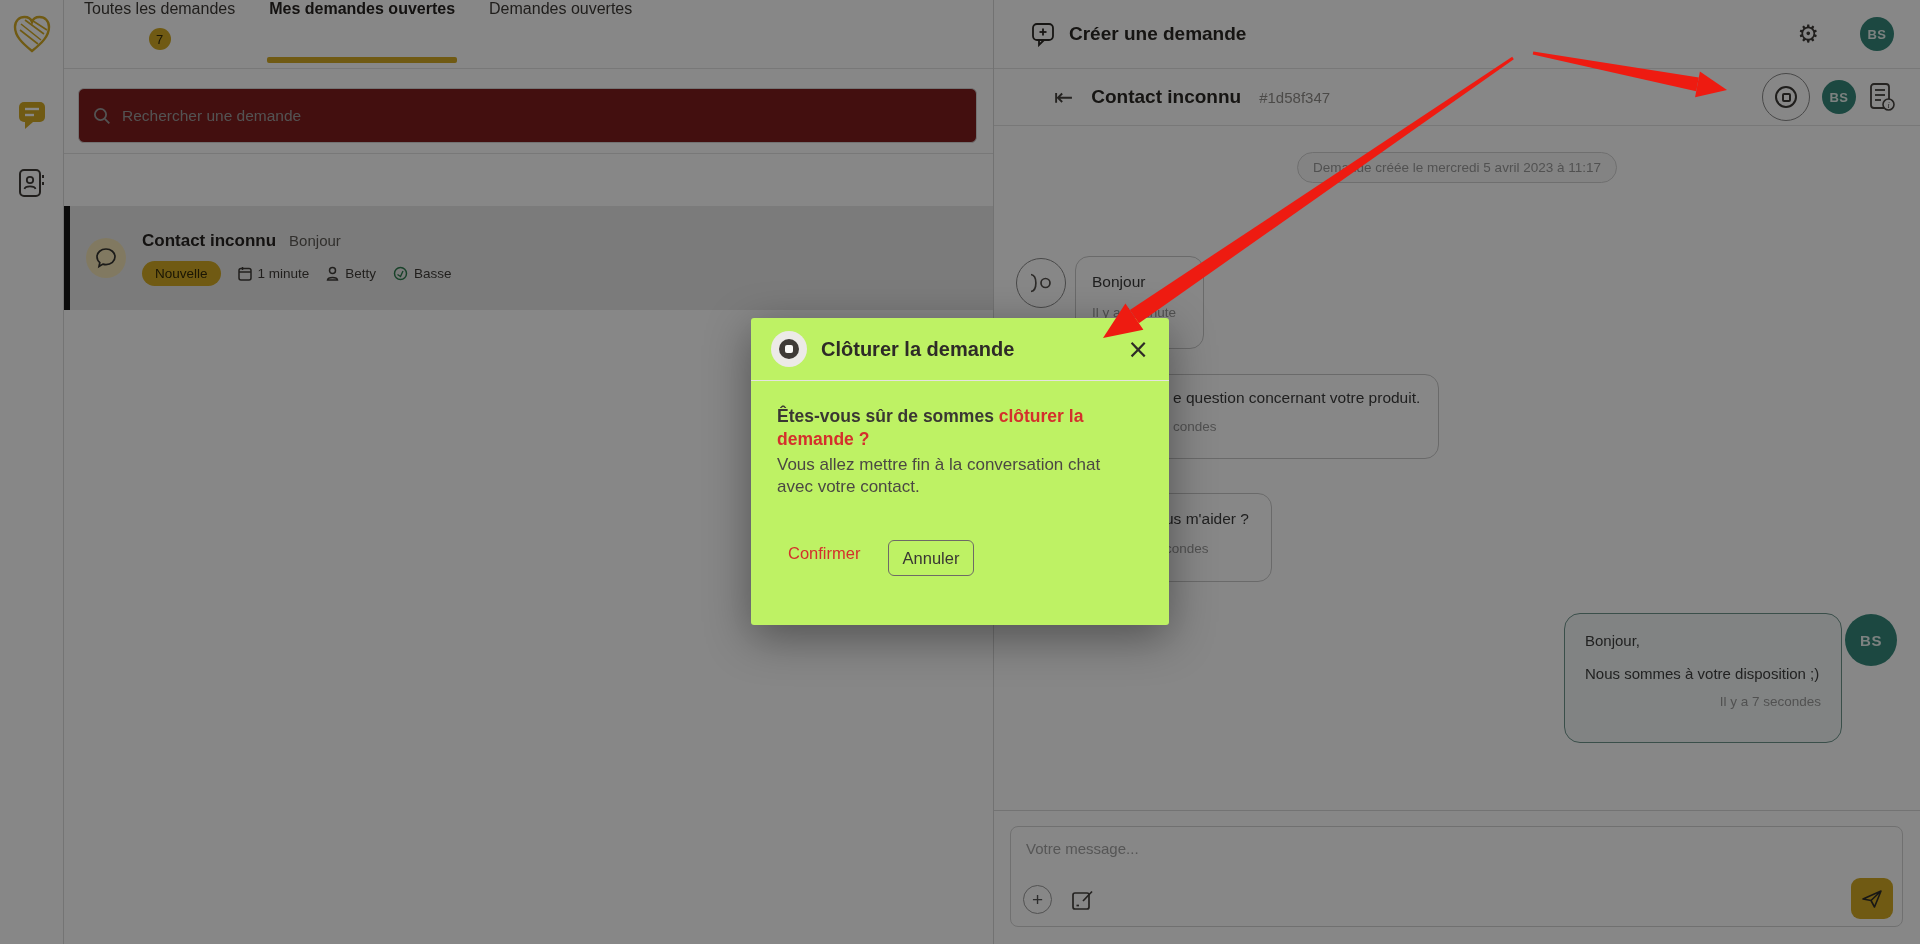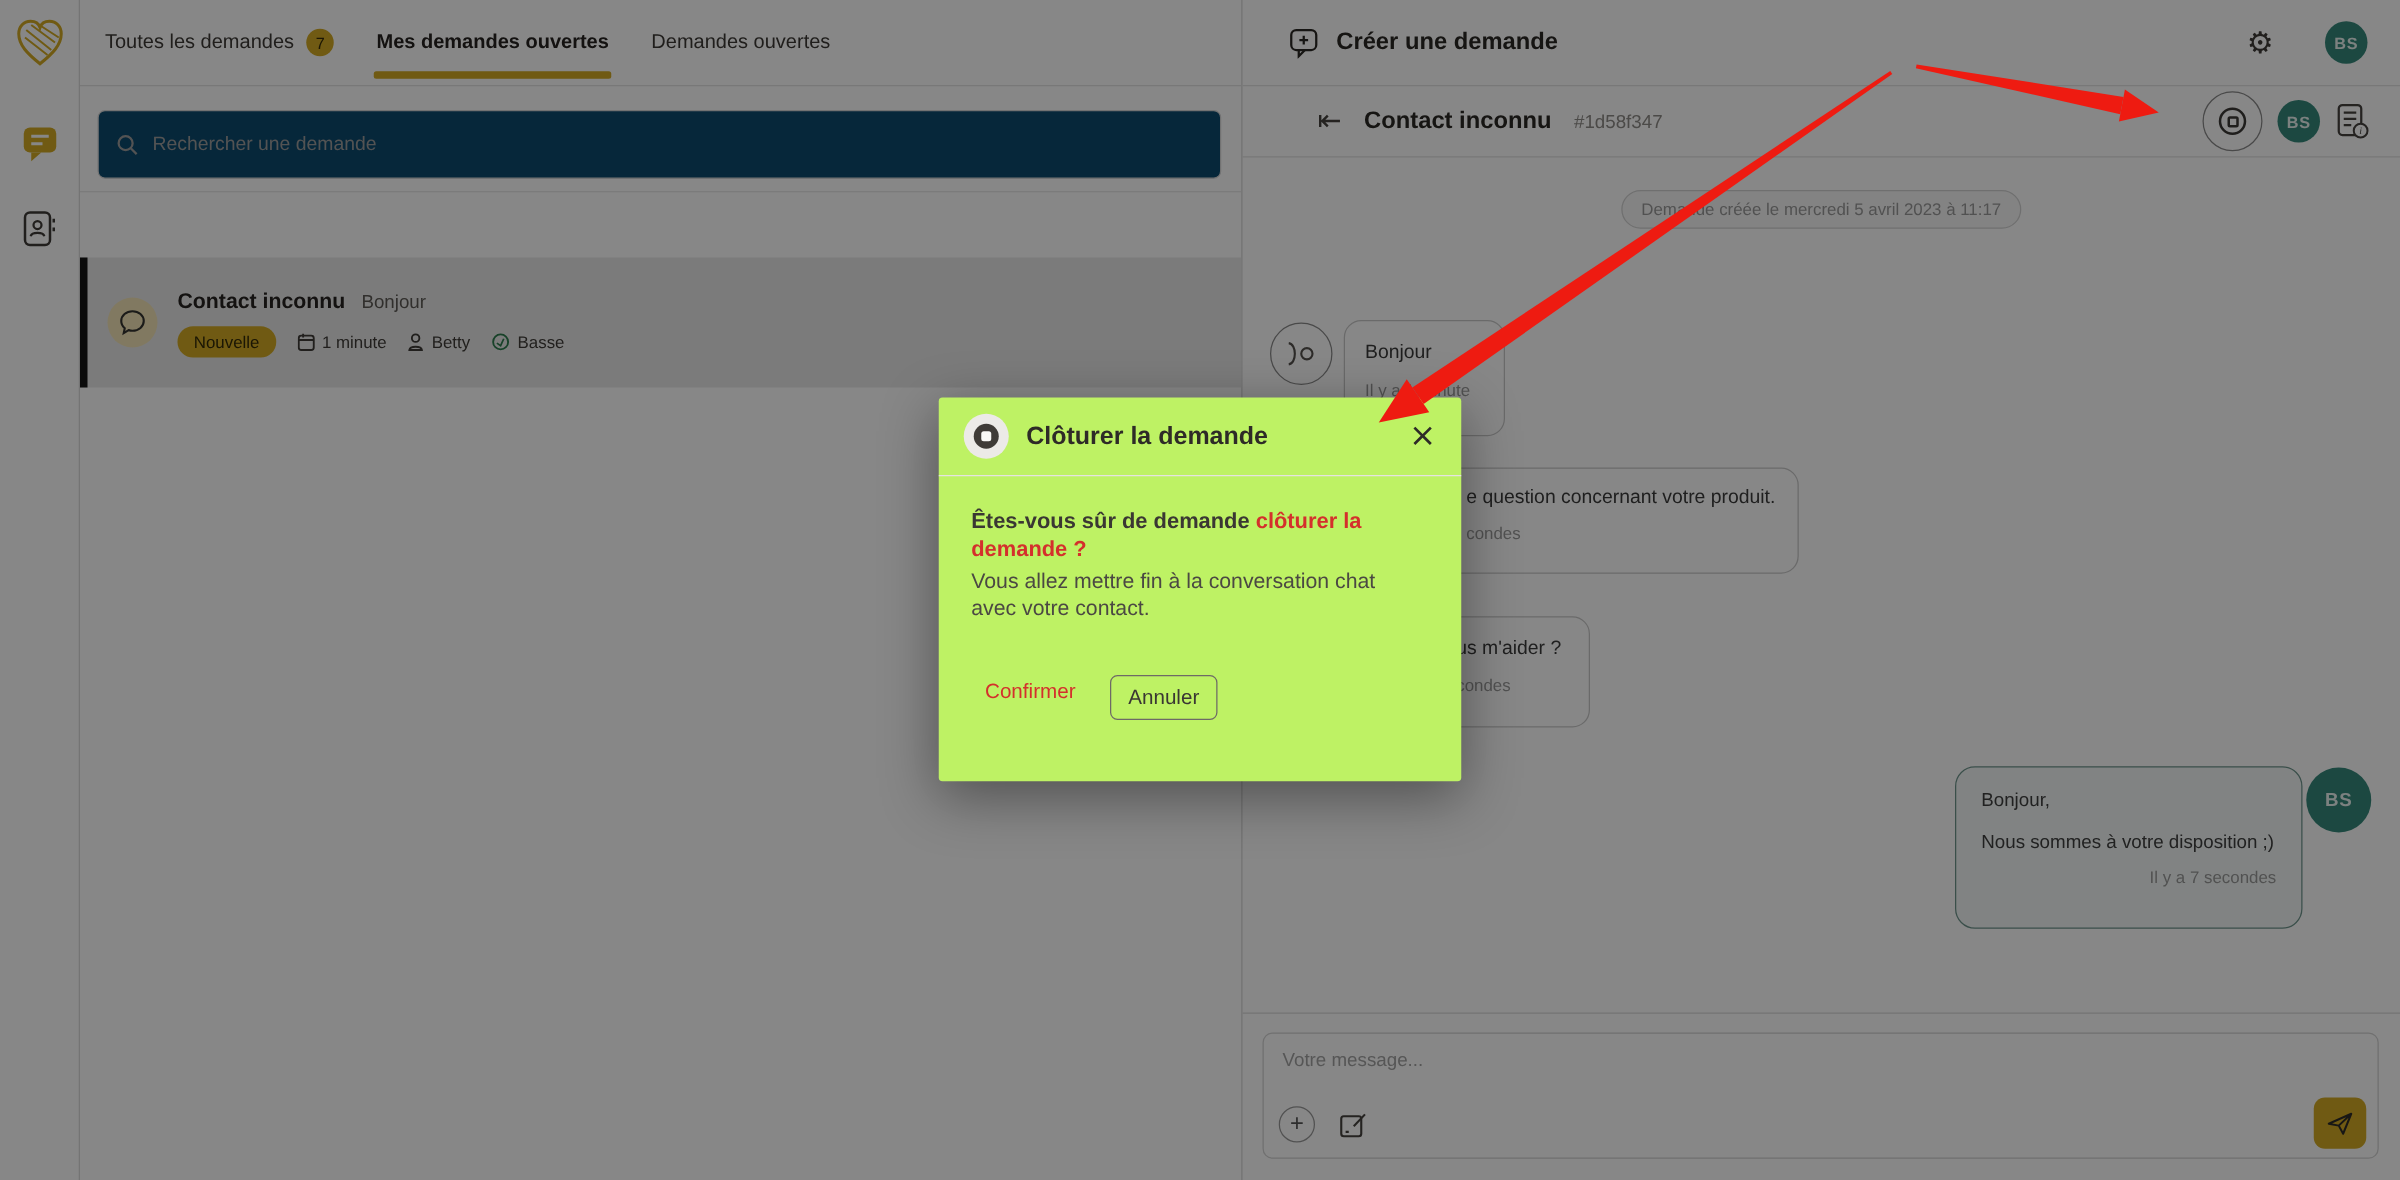--- a/index.html
+++ b/index.html
@@ -10,26 +10,26 @@
   
   .sidebar { position:absolute; left:0; top:0; width:64px; height:944px; background:#fff; border-right:1px solid #dcdcdc; z-index:1; }
   .logo { position:absolute; left:8px; top:10px; width:48px; height:48px; }
   .side-ic { position:absolute; left:18px; width:28px; height:30px; }
   .side-chat { top:100px; }
   .side-contacts { top:168px; }
 
   
   .left-panel { position:absolute; left:64px; top:0; width:929px; height:944px; background:#fff; }
   .tabs { position:relative; height:69px; border-bottom:1px solid #e2e2e2; display:flex; align-items:center; padding-left:20px; gap:34px; }
-  .tab { font-size:16px; color:#3d3a36; display:flex; align-items:center; gap:10px; cursor:pointer; position:relative; height:100%; }
+  .tab { font-size:16px; color:#3d3a36; display:flex; align-items:center; gap:10px; cursor:pointer; position:relative; height:100%;flex-direction:column; }
   .tab.active { font-weight:bold; color:#262320; }
   .tab.active::after { content:""; position:absolute; left:-2px; right:-2px; bottom:5px; height:6px; background:var(--gold); border-radius:2px; }
   .count-badge { width:22px; height:22px; border-radius:50%; background:var(--gold); color:#332a08; font-size:13px; display:flex; align-items:center; justify-content:center; }
   .search-wrap { padding:19px 16px 10px 14px; border-bottom:1px solid #e2e2e2; }
-  .search-box { height:55px; border:1px solid #d8d8d8; border-radius:6px; display:flex; align-items:center; padding:0 14px; gap:11px; background:#0c4a6e; }
+  .search-box { height:55px; border:1px solid #d8d8d8; border-radius:6px; display:flex; align-items:center; padding:0 14px; gap:11px; background:#7f1d1d; }
   .search-ph { font-size:15.5px; color:#9e9e9e; }
   .list { position:relative; height:790px; background:#fff; }
   .req-row { position:absolute; top:52px; left:0; right:0; height:104px; background:#e9e9e9; border-left:6px solid #161616; display:flex; align-items:center; }
   .row-avatar { width:40px; height:40px; border-radius:50%; background:#f4e5b8; margin:0 16px 0 16px; display:flex; align-items:center; justify-content:center; flex:0 0 auto; }
   .row-main { display:flex; flex-direction:column; gap:10px; }
   .row-line1 { display:flex; align-items:baseline; gap:13px; }
   .row-title { font-size:17px; font-weight:bold; color:#262320; }
   .row-preview { font-size:15px; color:#5d5a55; }
   .row-line2 { display:flex; align-items:center; gap:17px;justify-content:space-between; }
   .pill { background:var(--gold); border-radius:14px; padding:5px 13px; font-size:13.5px; color:#332a08; }
@@ -279,21 +279,21 @@
     <span class="m-icon">
       <span class="m-icon-core">
           <span></span>
         </span>
     </span>
     <span class="m-title">Clôturer la demande</span>
     <span class="m-close glyph">×</span>
   </div>
   <div class="m-body">
     <div class="q">
-      <span>Êtes-vous sûr de demande </span><span class="red">clôturer la demande ?</span>
+      <span>Êtes-vous sûr de sommes </span><span class="red">clôturer la demande ?</span>
     </div>
     <div class="m-text">Vous allez mettre fin à la conversation chat avec votre contact.</div>
   </div>
   <button class="m-confirm">Confirmer</button>
   <button class="m-cancel">Annuler</button>
 </div>
 
 <svg class="arrows" viewBox="0 0 1920 944">
 
   <g>

